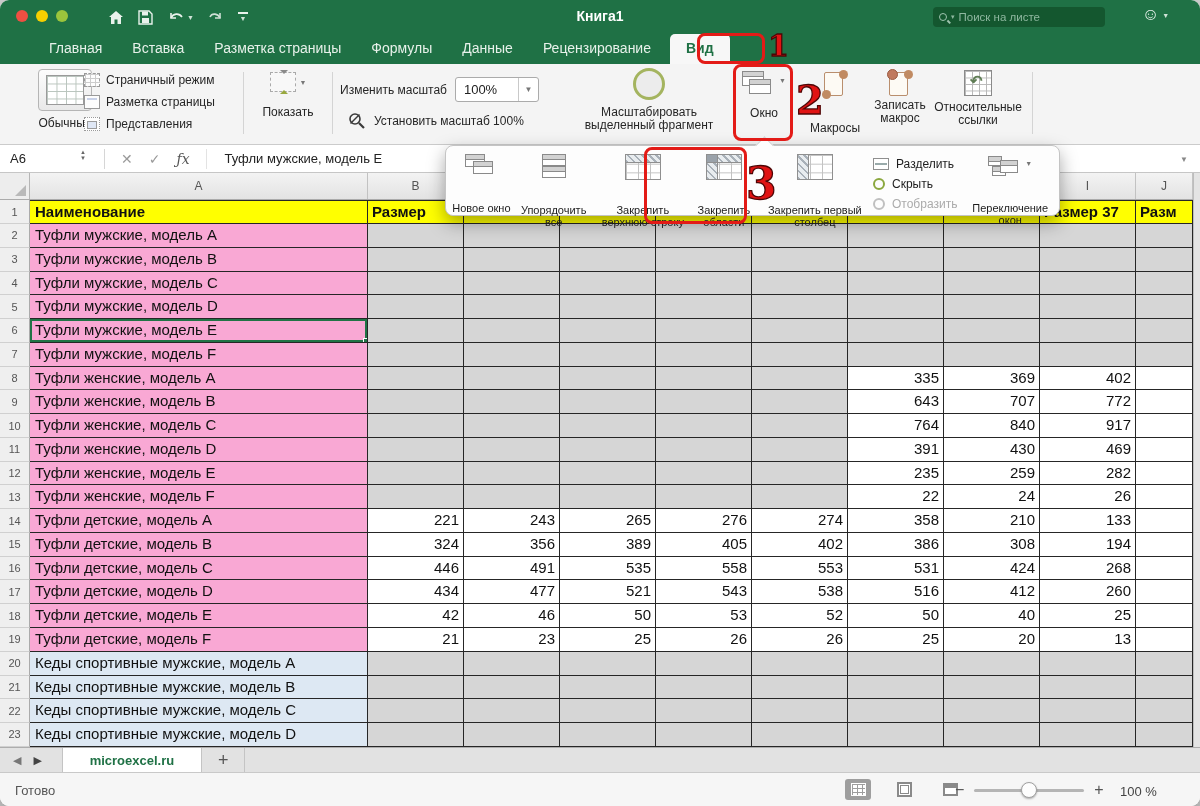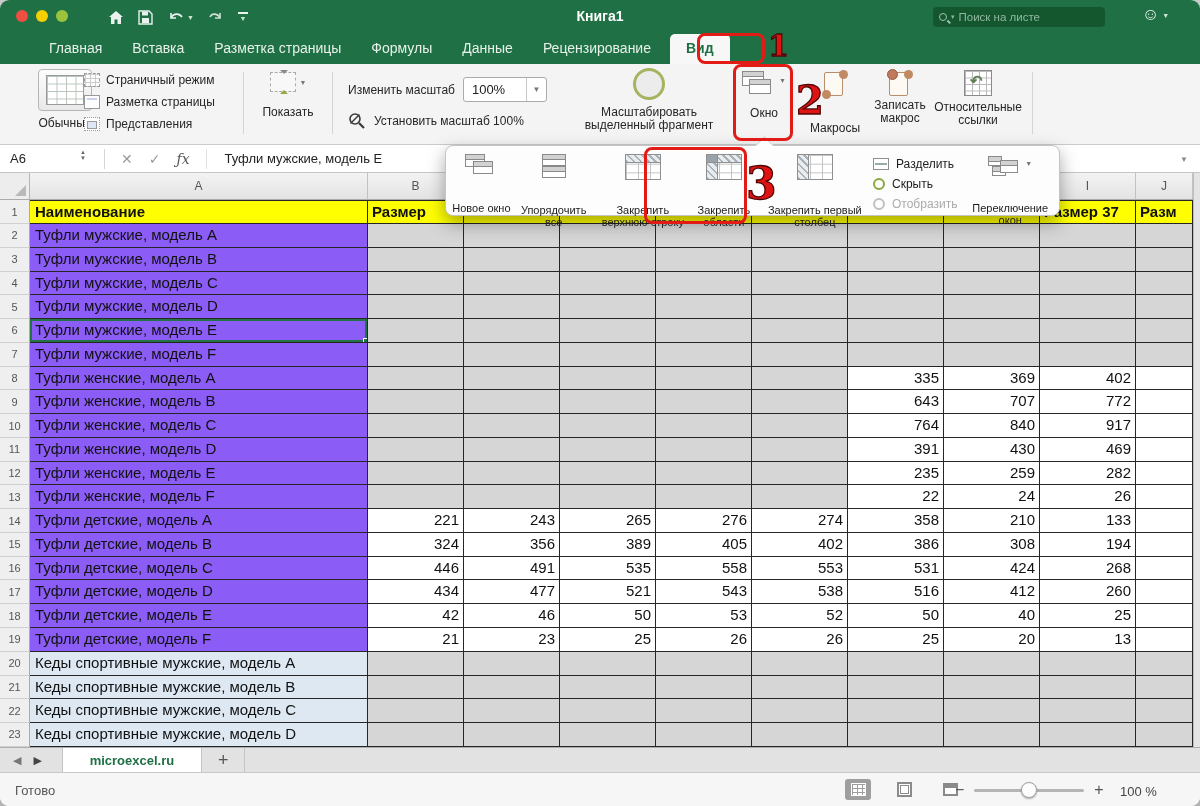--- a/index.html
+++ b/index.html
@@ -78,21 +78,21 @@
   .corner{width:30px;flex:none;border-right:1px solid #b5b5b5;position:relative;background:#ededed;}
   .corner::after{content:'';position:absolute;right:3px;bottom:3px;border-left:11px solid transparent;border-bottom:11px solid #b9b9b9;}
   .chcell{flex:none;display:flex;align-items:center;justify-content:center;font-size:12px;color:#555;border-right:1px solid #c2c2c2;}
   .grow{display:flex;height:23.77px;}
   .grow.r1{height:24px;}
   .rh{width:30px;flex:none;background:#efefef;border-right:1px solid #ababab;border-bottom:1px solid #d0d0d0;display:flex;align-items:center;justify-content:center;font-size:11px;color:#555;}
   .cell{flex:none;border-right:1px solid #262626;border-bottom:1px solid #262626;font-size:15px;color:#111;overflow:hidden;white-space:nowrap;}
   .ca{width:338px;padding:2px 0 0 5px;position:relative;}
   .cd{width:96px;text-align:right;padding:2px 4px 0 0;}
   .cj{width:57px;padding:2px 0 0 4px;}
-  .f-green{background:#8b5cf6;}
+  .f-green{background:#f9a8d4;}
   .f-blue{background:#dde8f3;}
   .f-gray{background:#d6d6d6;}
   .f-yellow{background:#ffff00;font-weight:700;}
   .f-white{background:#fff;}
   .r1 .cell{border-top:1px solid #262626;font-weight:700;}
   .r1 .cd{text-align:left;padding-left:4px;}
   .selbox{position:absolute;left:0;top:0;right:0;bottom:0;border:2px solid #217346;pointer-events:none;}
   .selbox .handle{position:absolute;right:-3px;bottom:-3px;width:5px;height:5px;background:#217346;border:1px solid #fff;}
   .vscroll{position:absolute;right:0;top:173px;width:7px;height:574px;background:#e4e4e4;border-left:1px solid #bdbdbd;}
 
@@ -240,21 +240,21 @@
       <div style="display:flex;align-items:center;gap:4px;">
         <div class="show-ico">
             <span class="t1"></span>
             <span class="t2"></span>
           </div>
         <span class="caret" style="color:#777;">▼</span>
       </div>
       <div style="margin-top:13px;">Показать</div>
     </div>
     <div class="rb-divider" style="left:332px;"></div>
-    <div class="zoom-row" style="left:348px;top:13px;">
+    <div class="zoom-row" style="left:340px;top:13px;">
       <span>Изменить масштаб</span>
       <div class="combo">
         <span class="val">100%</span>
         <span class="dd">▼</span>
       </div>
     </div>
     <div class="zoom-row" style="left:348px;top:48px;">
       <svg width="18" height="18" viewBox="0 0 18 18">
           <circle cx="7" cy="7" r="5" fill="none" stroke="#3a3a3a" stroke-width="1.6"></circle>
           <line x1="2.5" y1="11.5" x2="11.5" y2="2.5" stroke="#3a3a3a" stroke-width="1.4"></line>

